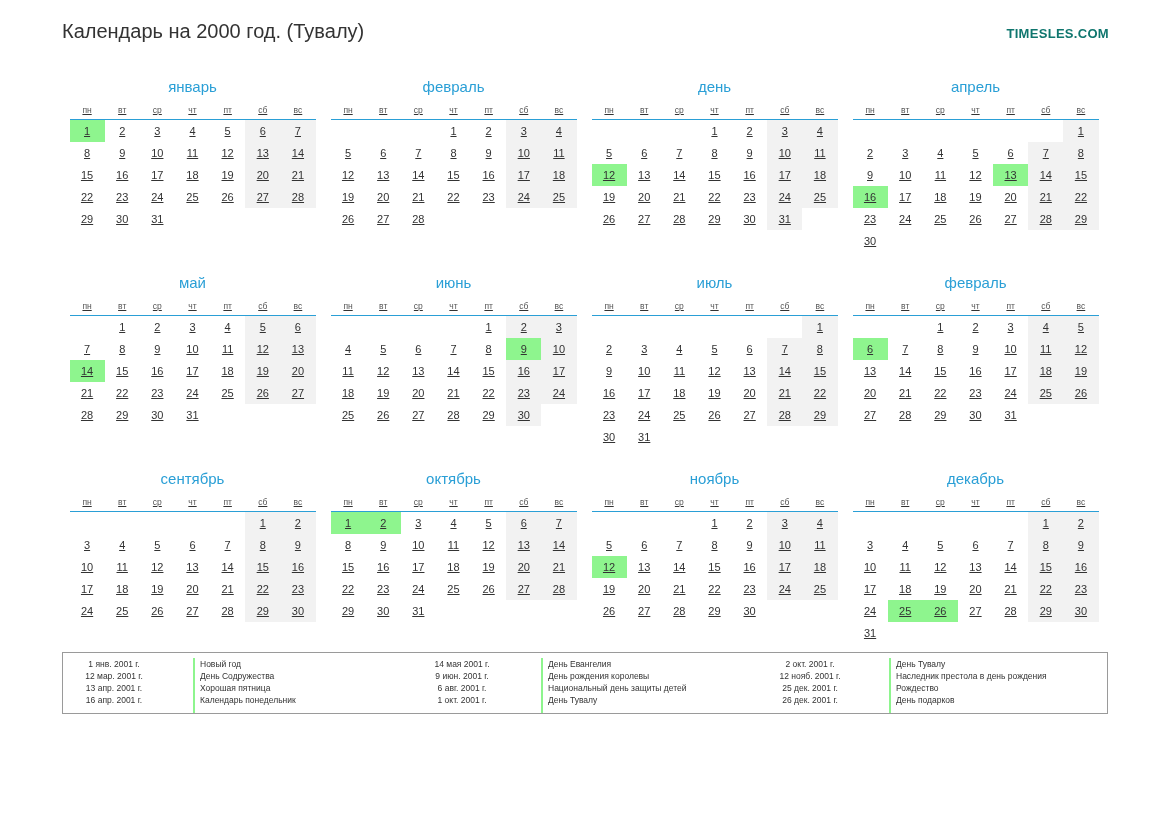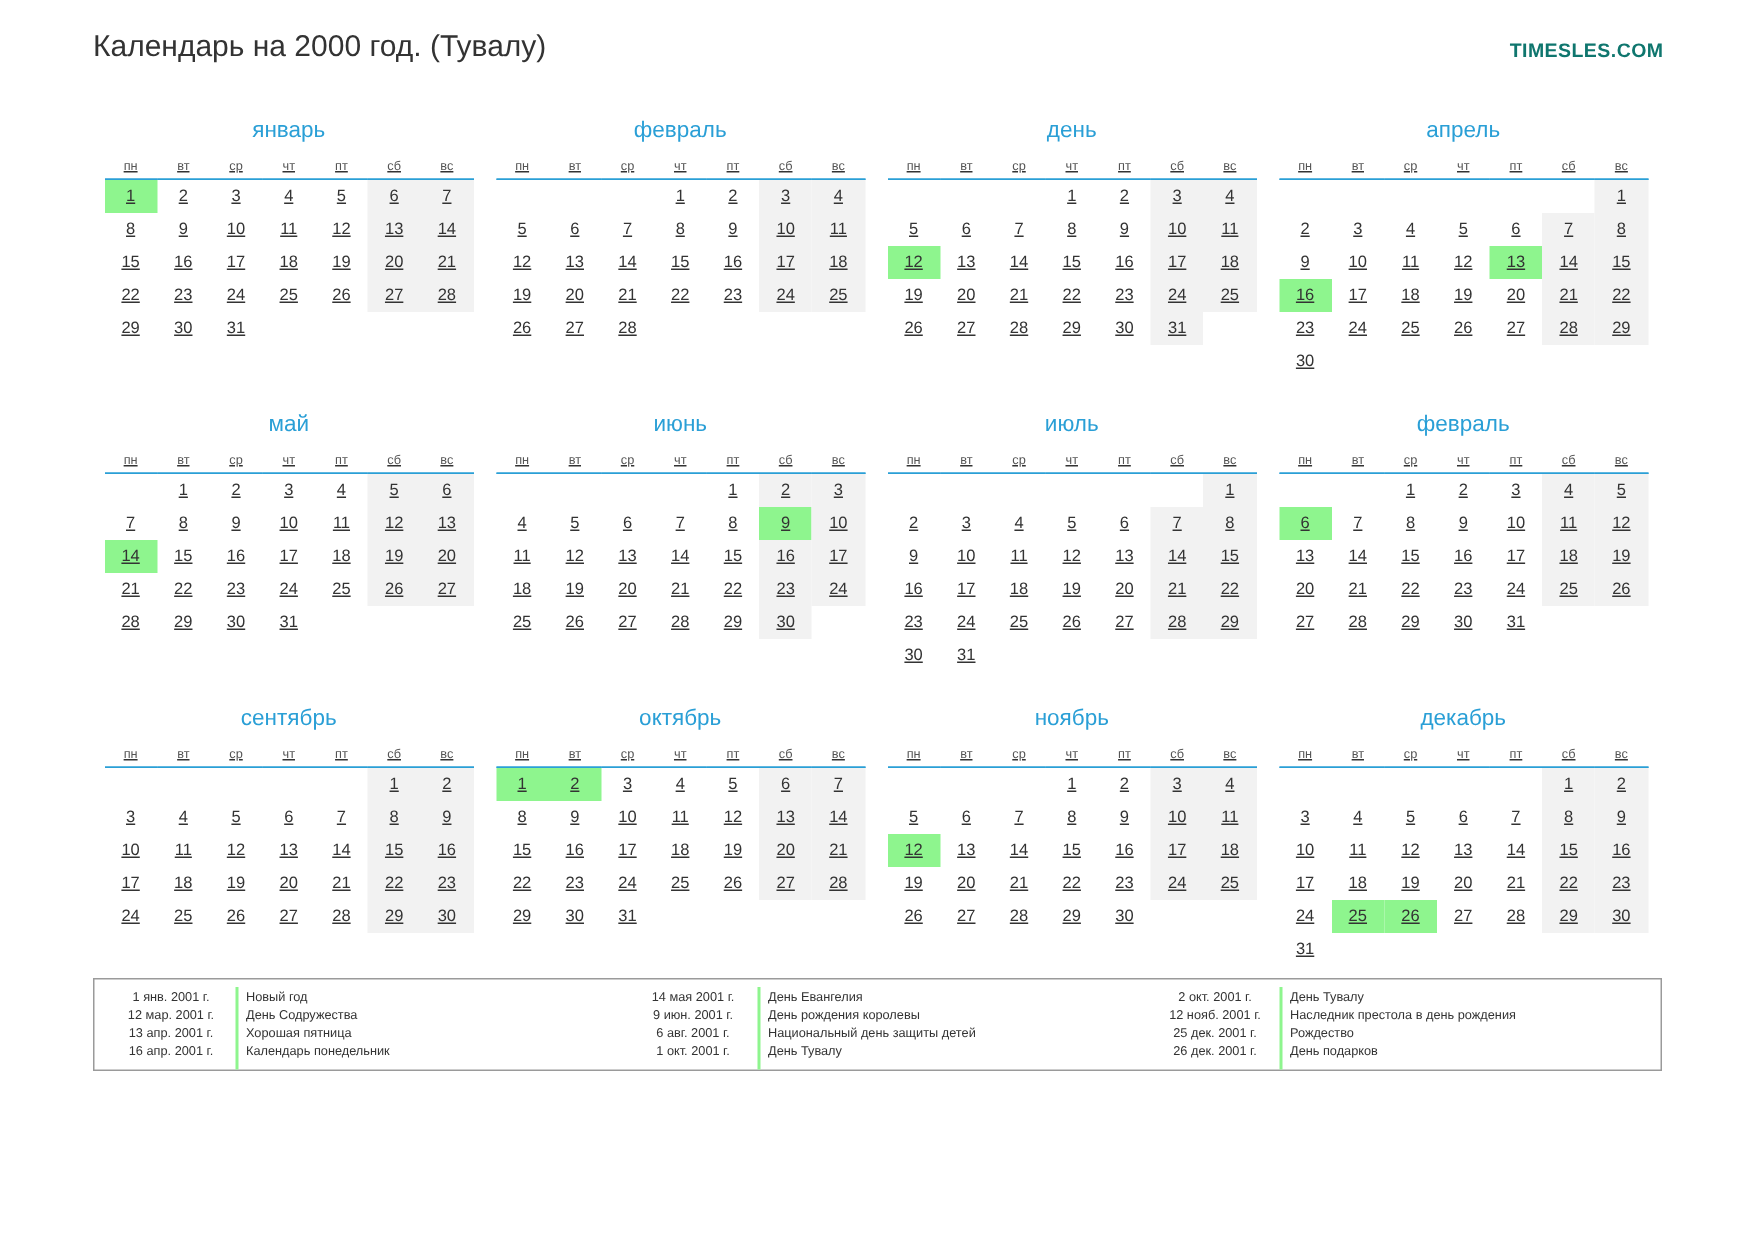--- a/index.html
+++ b/index.html
@@ -62,21 +62,21 @@
     padding:5px 0 0 8px;
     box-sizing:border-box;
   }
   .legend-dates{
     font-size:8.5px;line-height:12px;color:#333;white-space:nowrap;
     width:86px;
     text-align:center;
   }
   .legend-names{
     font-size:8.5px;line-height:12px;color:#333;white-space:nowrap;
-    border-left:2px solid #8ef58e;padding-left:5px;
+    border-left:2px solid #8ef58e;padding-left:5px;margin-left:36px;
   }
   .legend-col:nth-child(4) .legend-names{white-space:nowrap;}
 </style>
 </head>
 <body>
 
 <div class="page-title">Календарь на 2000 год. (Тувалу)</div>
 <div class="brand">TIMESLES.COM</div>
 
 <div class="grid" id="calendar-grid">

